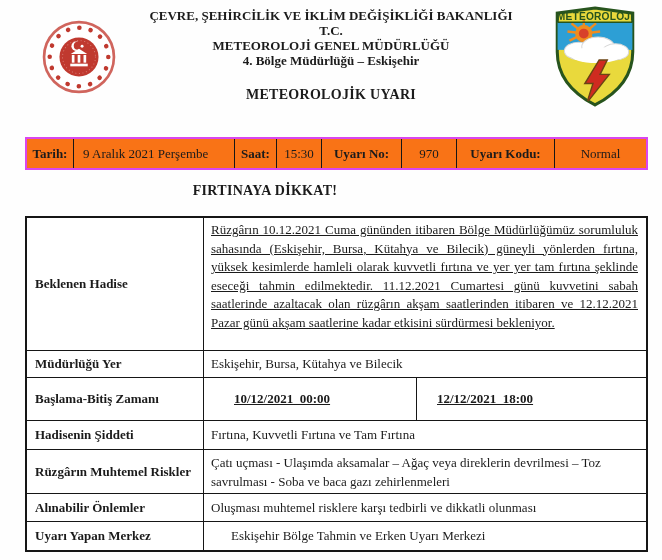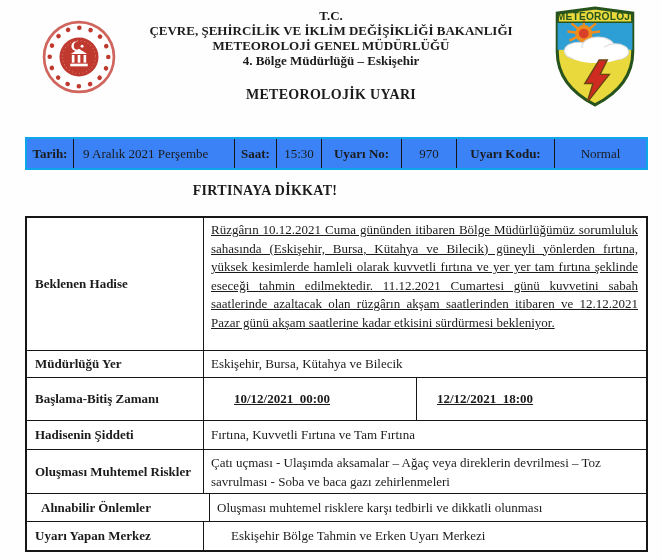--- a/index.html
+++ b/index.html
@@ -14,21 +14,21 @@
   .emblem{position:absolute;left:42px;top:20px;width:74px;height:74px;}
   .shield{position:absolute;left:551px;top:6px;width:88px;height:102px;}
   .header-text{position:absolute;top:8px;left:110px;width:442px;text-align:center;line-height:15px;}
   .header-text div{font-weight:bold;font-size:13px;}
   .doc-title{position:absolute;top:87px;left:110px;width:442px;text-align:center;
     font-weight:bold;font-size:14px;letter-spacing:.3px;}
 
   
   .info-bar{
     position:absolute;top:137px;left:25px;width:623px;height:33px;
-    border:2px solid #0ea5e9;display:flex;box-sizing:border-box;background:#3b82f6;
+    border:2px solid #d946ef;display:flex;box-sizing:border-box;background:#f97316;
   }
   .ib-cell{
     display:flex;align-items:center;justify-content:center;
     font-size:13px;border-right:1.5px solid #161616;box-sizing:border-box;
     white-space:pre;overflow:hidden;
   }
   .ib-cell.lbl{font-weight:bold;}
   .ib-cell.left{justify-content:flex-start;padding-left:9px;}
   .ib-cell:last-child{border-right:none;}
 
@@ -54,21 +54,21 @@
     padding:2px 8px 2px 7px;
   }
   .t-value.para{
     display:block;text-align:justify;line-height:18.6px;padding-top:3px;padding-bottom:3px;text-decoration:underline;
   }
   .row-h1{min-height:133px;}
   .row-h2{min-height:27px;}
   .row-h3{min-height:43px;}
   .row-h4{min-height:29px;}
   .row-h5{min-height:43px;}
-  .row-h6{min-height:28px;padding-left:6px;}
+  .row-h6{min-height:28px;}
   .row-h7{min-height:28px;gap:20px;}
   .t-split{flex:1;display:flex;}
   .t-date{
     box-sizing:border-box;font-size:13px;font-weight:bold;display:flex;align-items:center;
     white-space:pre;
     text-decoration:underline;
   }
   .t-date.start{flex:0 0 213px;border-right:1.5px solid #161616;padding-left:30px;}
   .t-date.end{flex:1;padding-left:20px;}
 </style>
@@ -88,22 +88,22 @@
     <circle cx="39" cy="25.5" r="1.4" fill="#ffffff"></circle>
 
     <path d="M28 33 L36 28 L44 33 Z" fill="#ffffff"></path>
     <rect x="29" y="34" width="2.6" height="7.5" fill="#ffffff"></rect>
     <rect x="34.7" y="34" width="2.6" height="7.5" fill="#ffffff"></rect>
     <rect x="40.4" y="34" width="2.6" height="7.5" fill="#ffffff"></rect>
     <rect x="27.5" y="42.5" width="17" height="2.6" fill="#ffffff"></rect>
   </svg>
 
   <div class="header-text">
+    <div>ÇEVRE, ŞEHİRCİLİK VE İKLİM DEĞİŞİKLİĞİ BAKANLIĞI</div>
     <div>T.C.</div>
-    <div>ÇEVRE, ŞEHİRCİLİK VE İKLİM DEĞİŞİKLİĞİ BAKANLIĞI</div>
     <div>METEOROLOJİ GENEL MÜDÜRLÜĞÜ</div>
     <div>4. Bölge Müdürlüğü – Eskişehir</div>
   </div>
   <div class="doc-title">METEOROLOJİK UYARI</div>
 
   <svg class="shield" viewBox="0 0 86 100">
     <defs>
       <clipPath id="shieldClip">
         <path d="M43 2 L80 7 L80 45 C80 69 66 85 43 97 C20 85 6 69 6 45 L6 7 Z"></path>
       </clipPath>
@@ -170,21 +170,21 @@
         <div class="t-date end">12/12/2021  18:00</div>
       </div>
     </div>
 
     <div class="t-row row-h4">
       <div class="t-label">Hadisenin Şiddeti</div>
       <div class="t-value">Fırtına, Kuvvetli Fırtına ve Tam Fırtına</div>
     </div>
 
     <div class="t-row row-h5">
-      <div class="t-label">Oluşması Muhtemel Riskler</div>
+      <div class="t-label">Rüzgârın Muhtemel Riskler</div>
       <div class="t-value" style="display:block;line-height:18.5px;padding-top:4px;">Çatı uçması - Ulaşımda aksamalar – Ağaç veya direklerin devrilmesi – Toz savrulması -  Soba ve baca gazı zehirlenmeleri</div>
     </div>
 
     <div class="t-row row-h6">
       <div class="t-label">Alınabilir Önlemler</div>
       <div class="t-value">Oluşması muhtemel risklere karşı tedbirli ve dikkatli olunması</div>
     </div>
 
     <div class="t-row row-h7">
       <div class="t-label">Uyarı Yapan Merkez</div>

